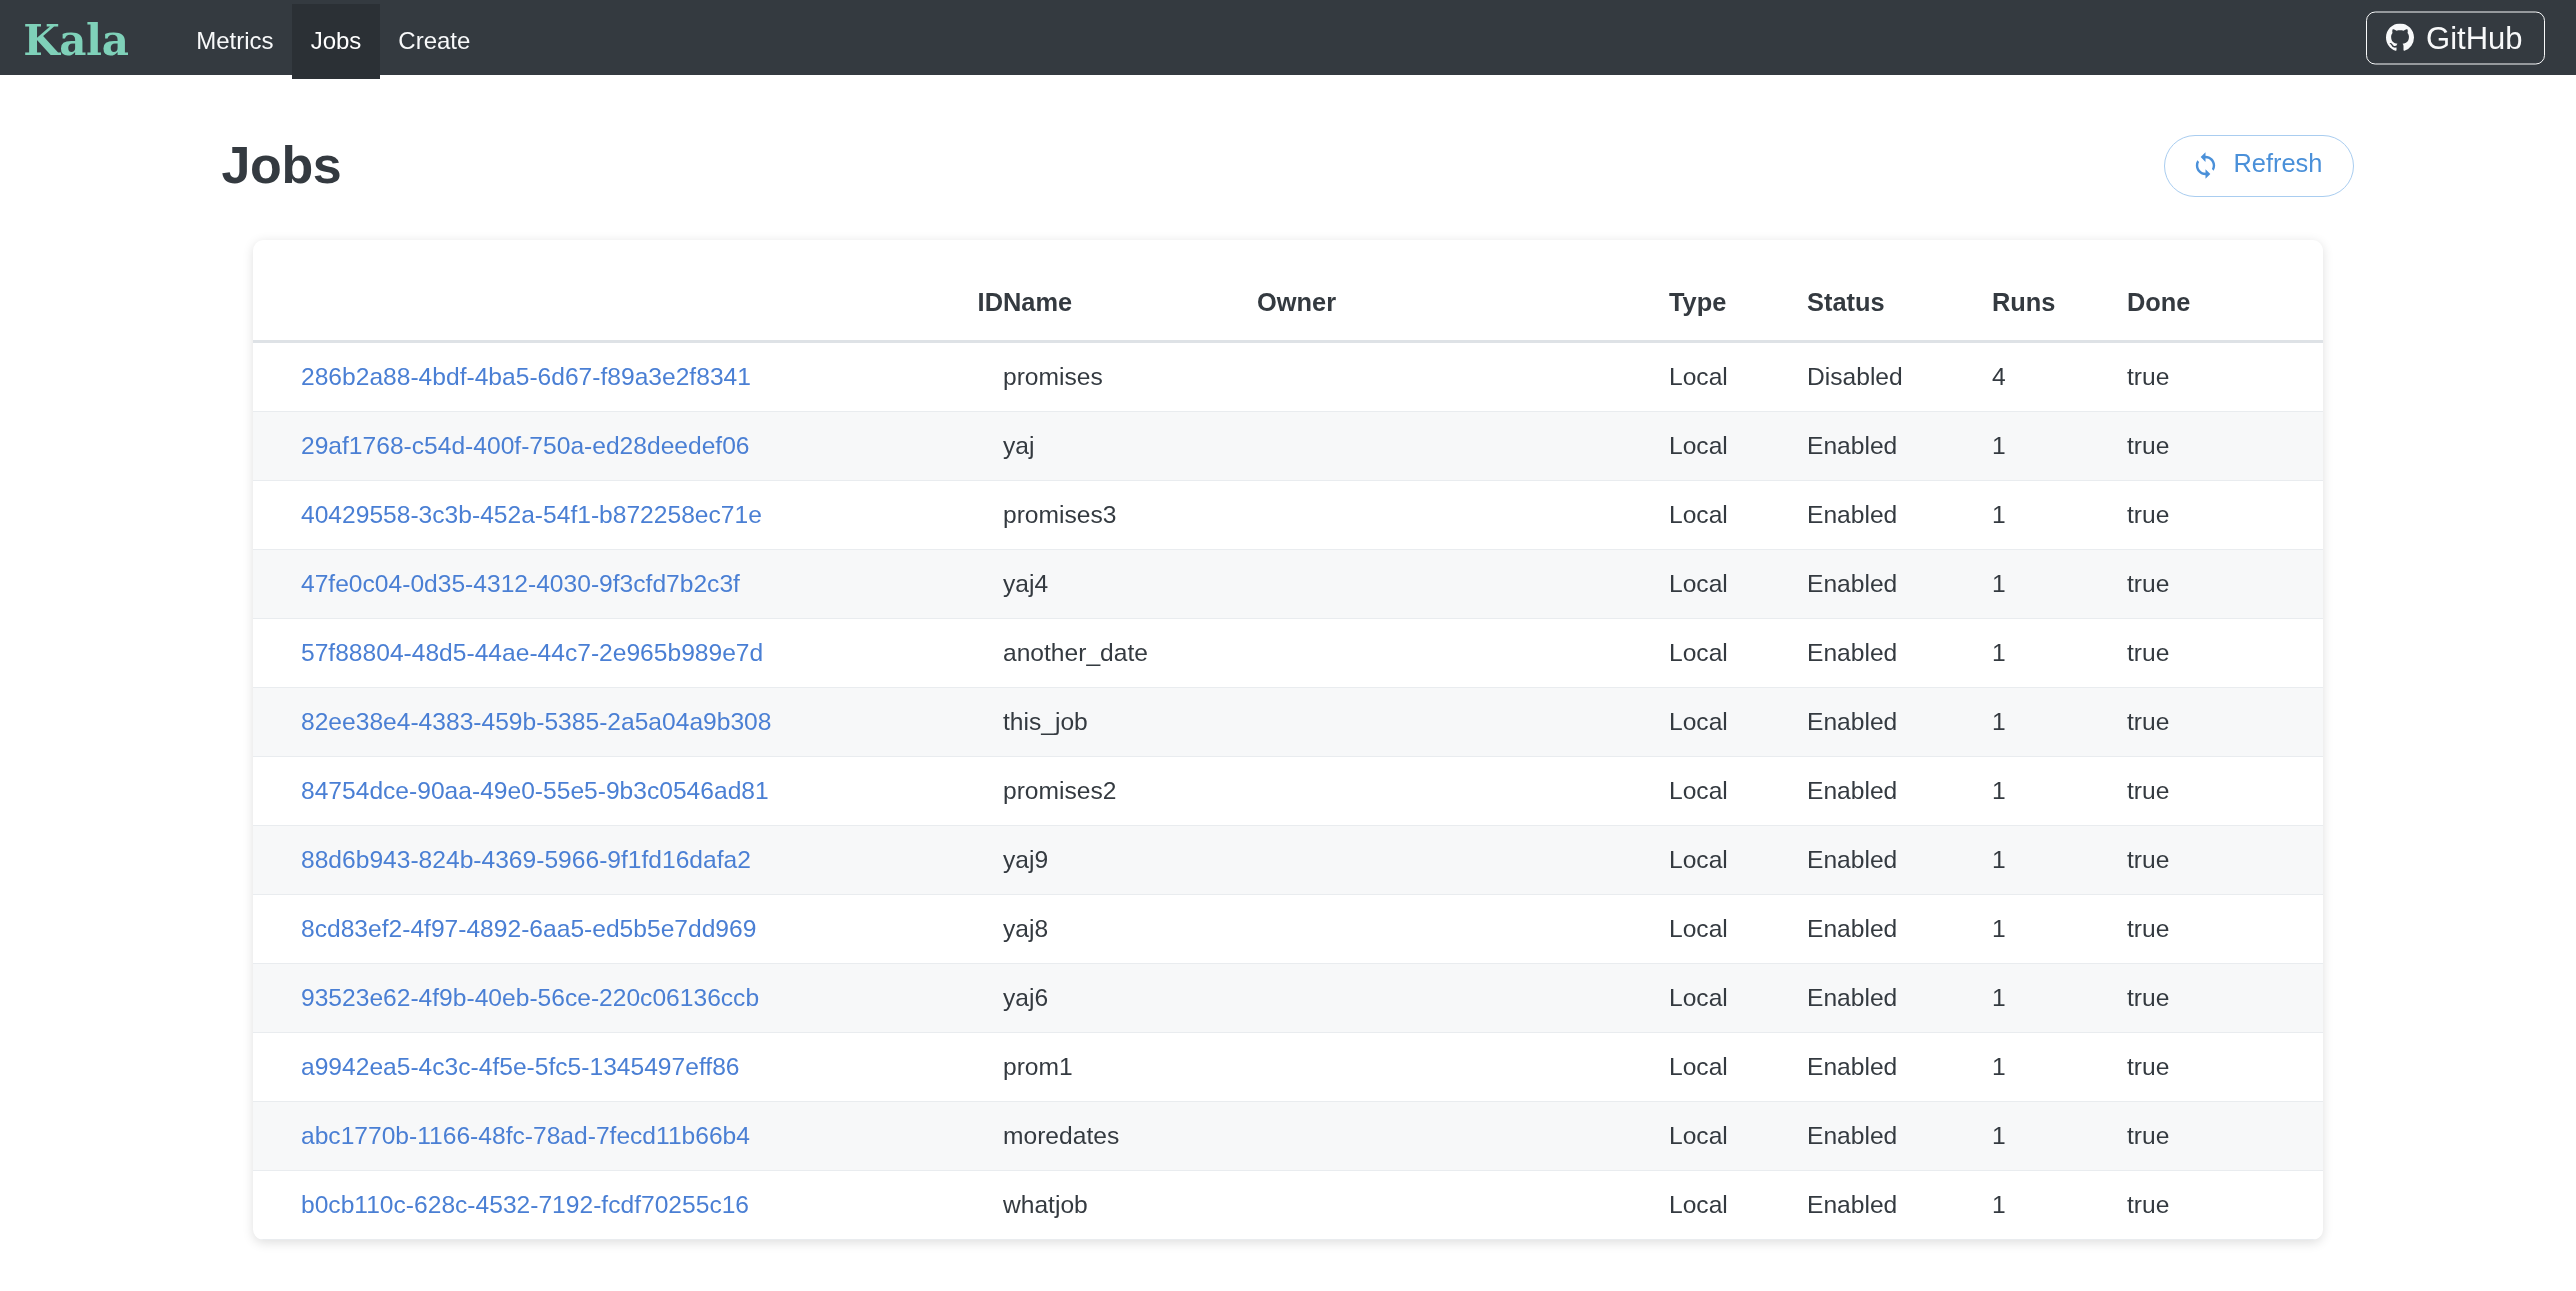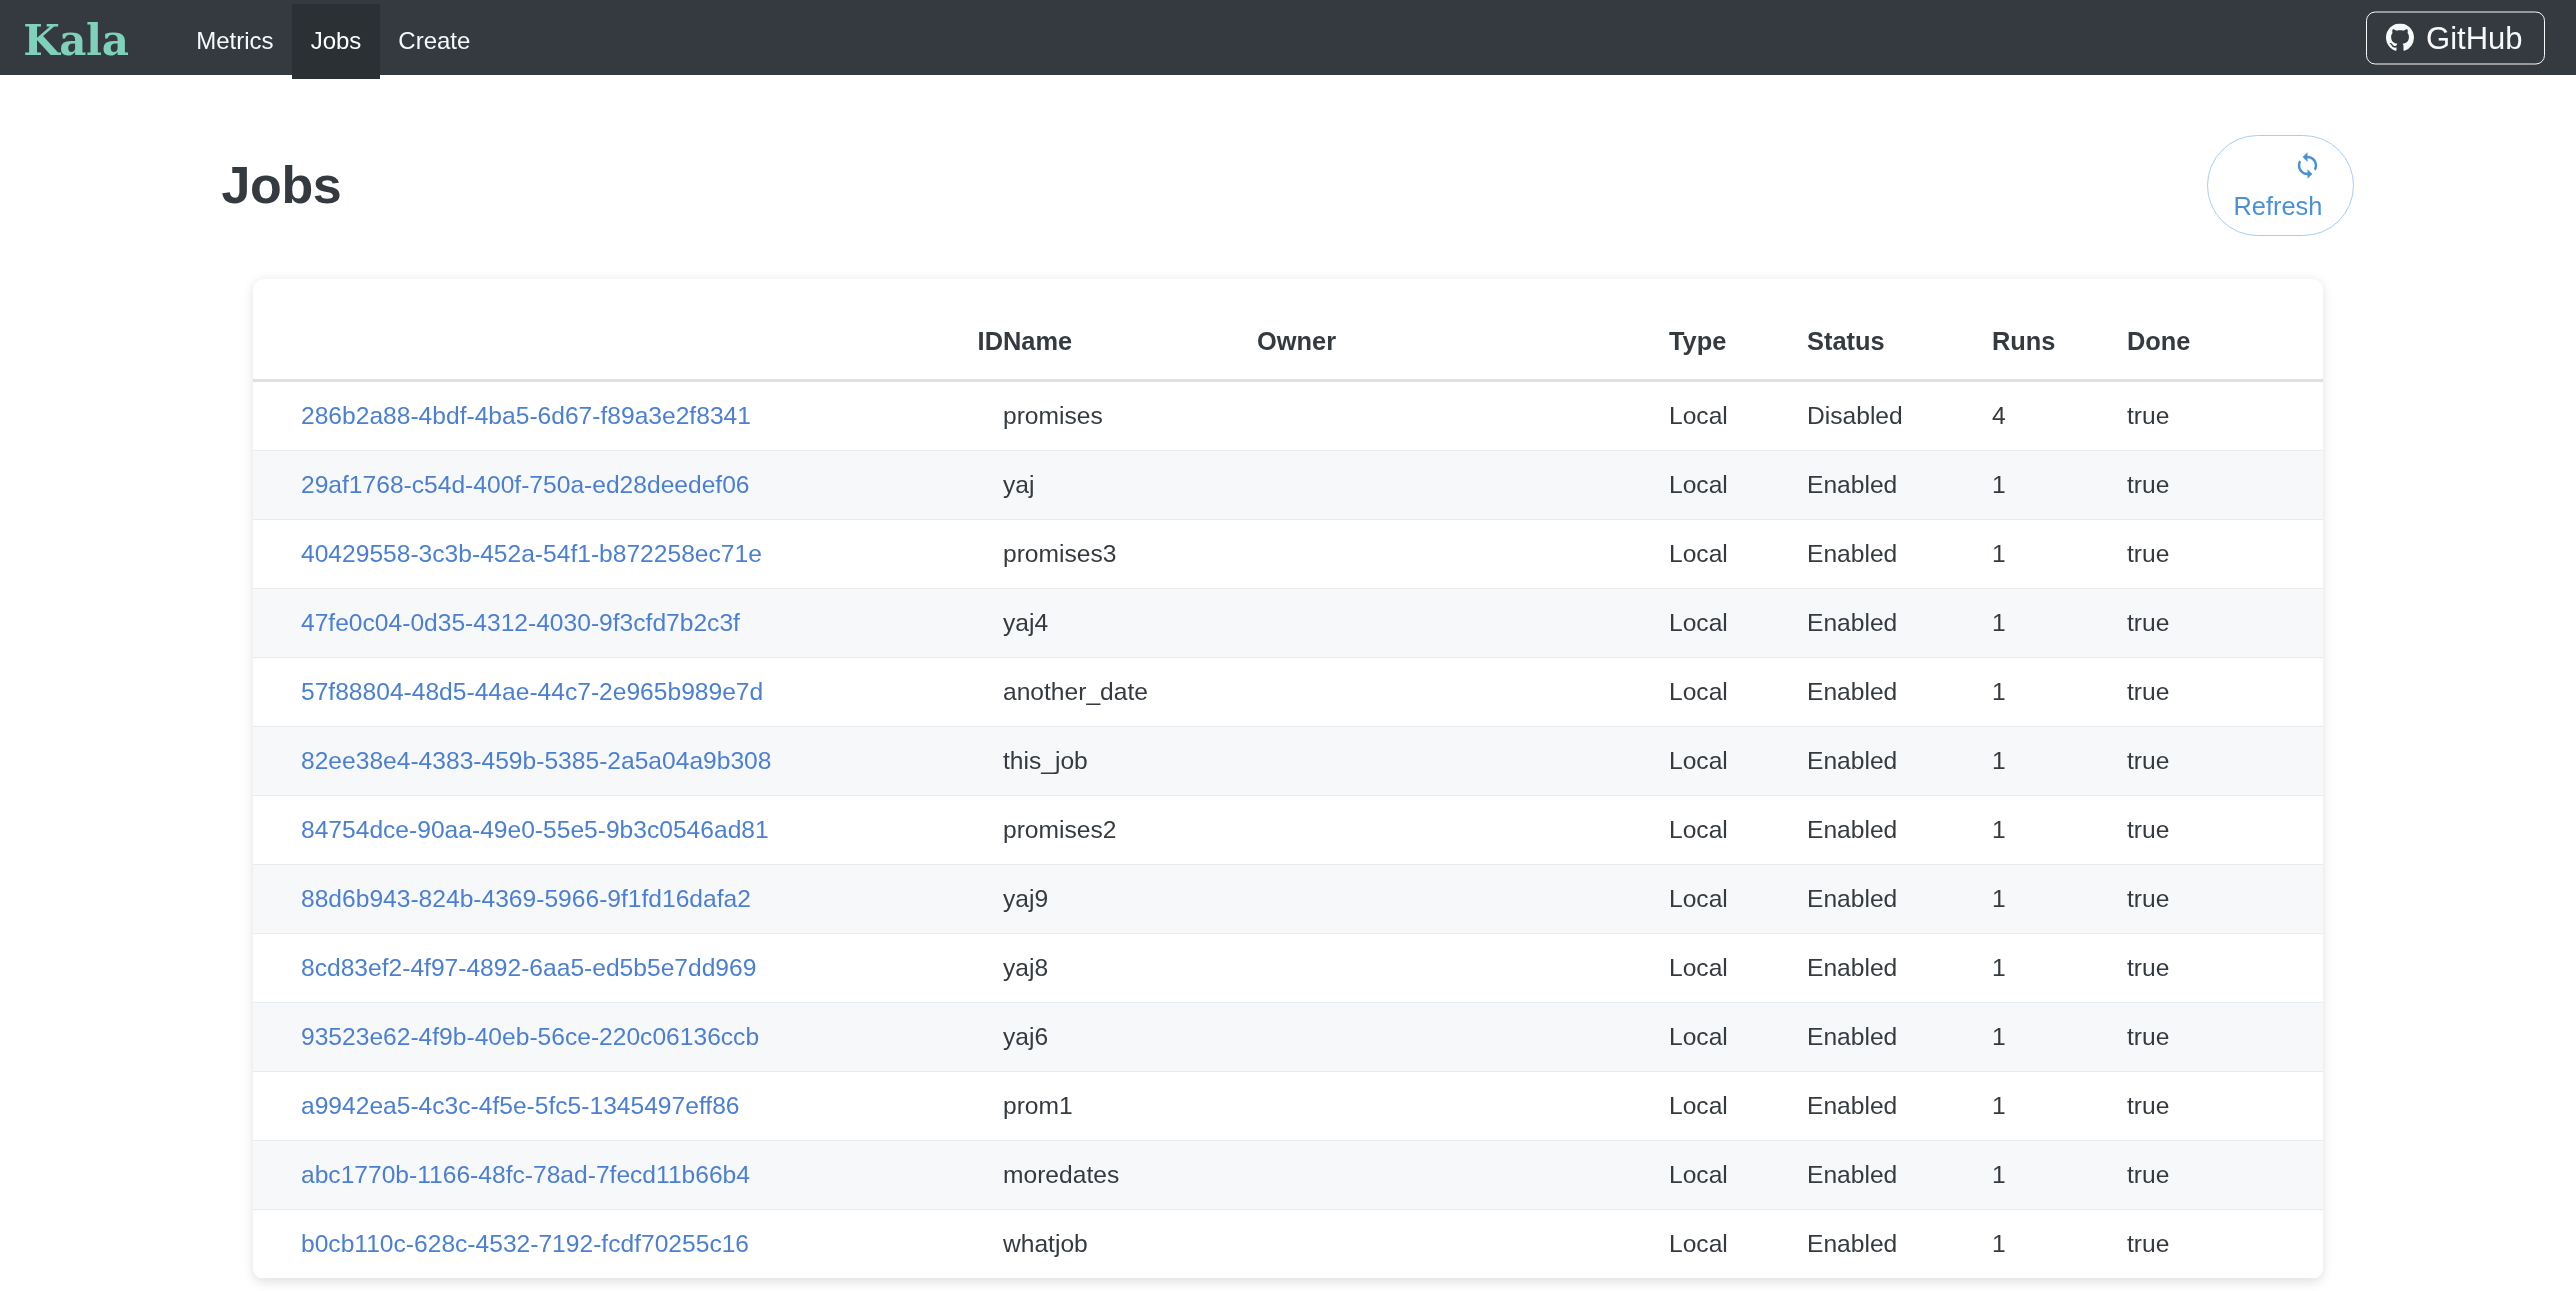--- a/index.html
+++ b/index.html
@@ -87,32 +87,31 @@
   }
   .page-title {
     font-size: 52px;
     font-weight: 700;
     color: #343a40;
     line-height: 1.1;
     letter-spacing: -0.4px;
   }
   .refresh-btn {
     display: flex;
-    align-items: flex-end;
+    align-items: flex-start;
     gap: 14px;
     border: 1.5px solid #a9cdf0;
     border-radius: 154px;
     background: #ffffff;
     color: #4a90d9;
     font-size: 25.4px;
     line-height: 1;
     padding: 15.4px 31px 15.4px 26px;
     cursor: pointer;
     white-space: nowrap;
-    flex-direction: column;
   }
   .refresh-btn svg { display: block; }
 
   
   .card {
     background: #ffffff;
     border-radius: 10.8px;
     box-shadow: 0 2.3px 10.8px rgba(0,0,0,0.13);
     overflow: hidden;
     width: 2070px;

